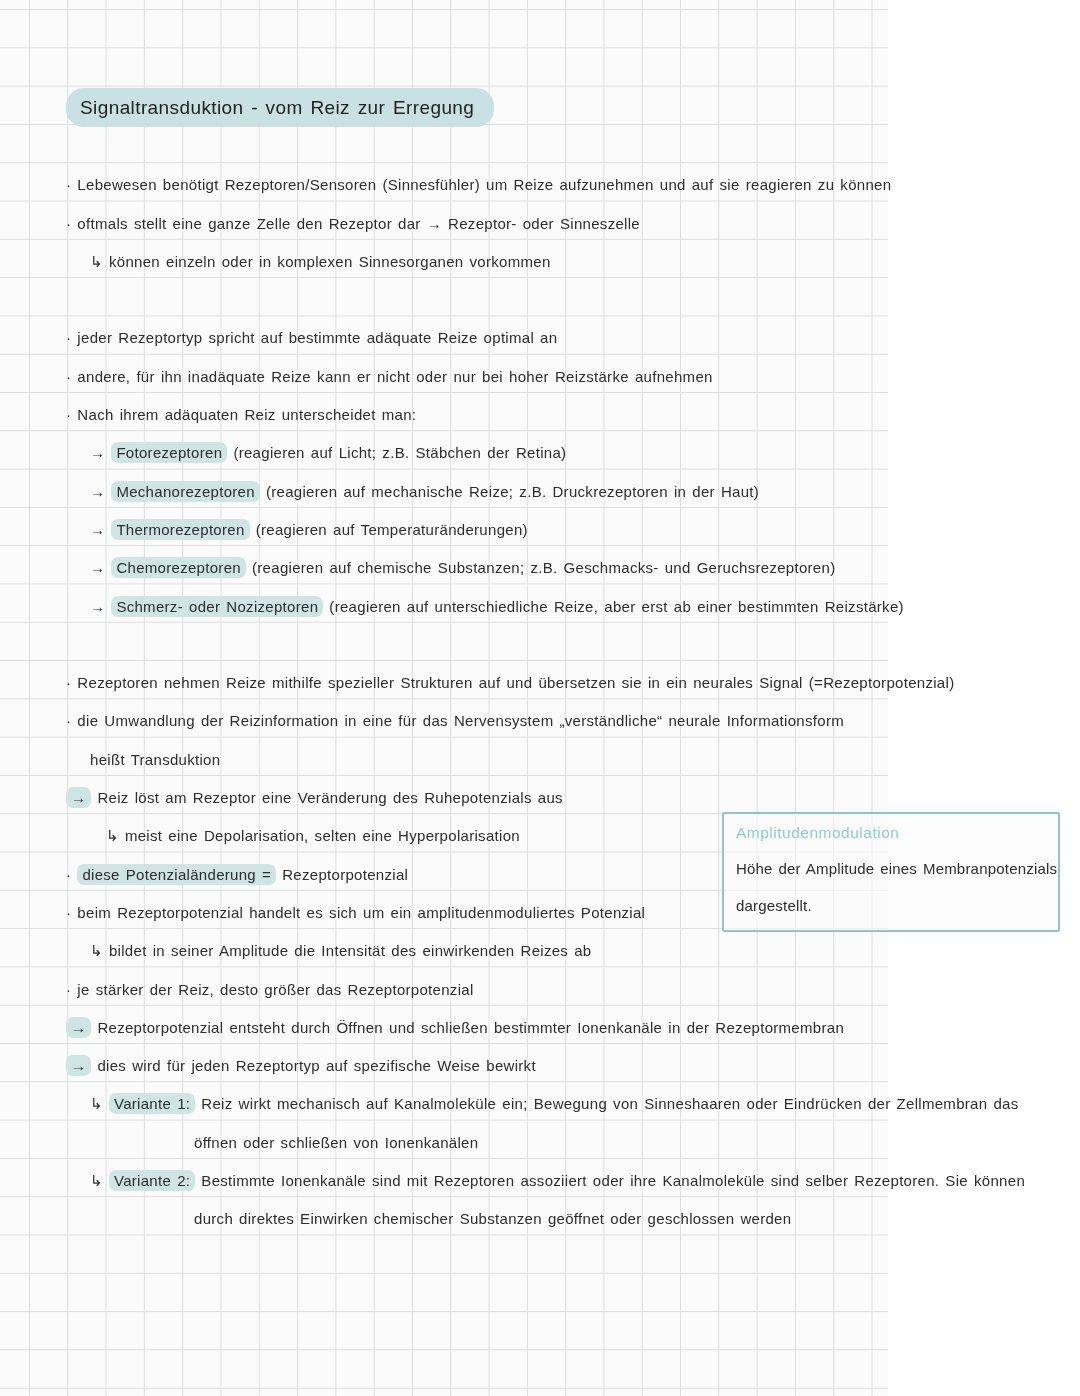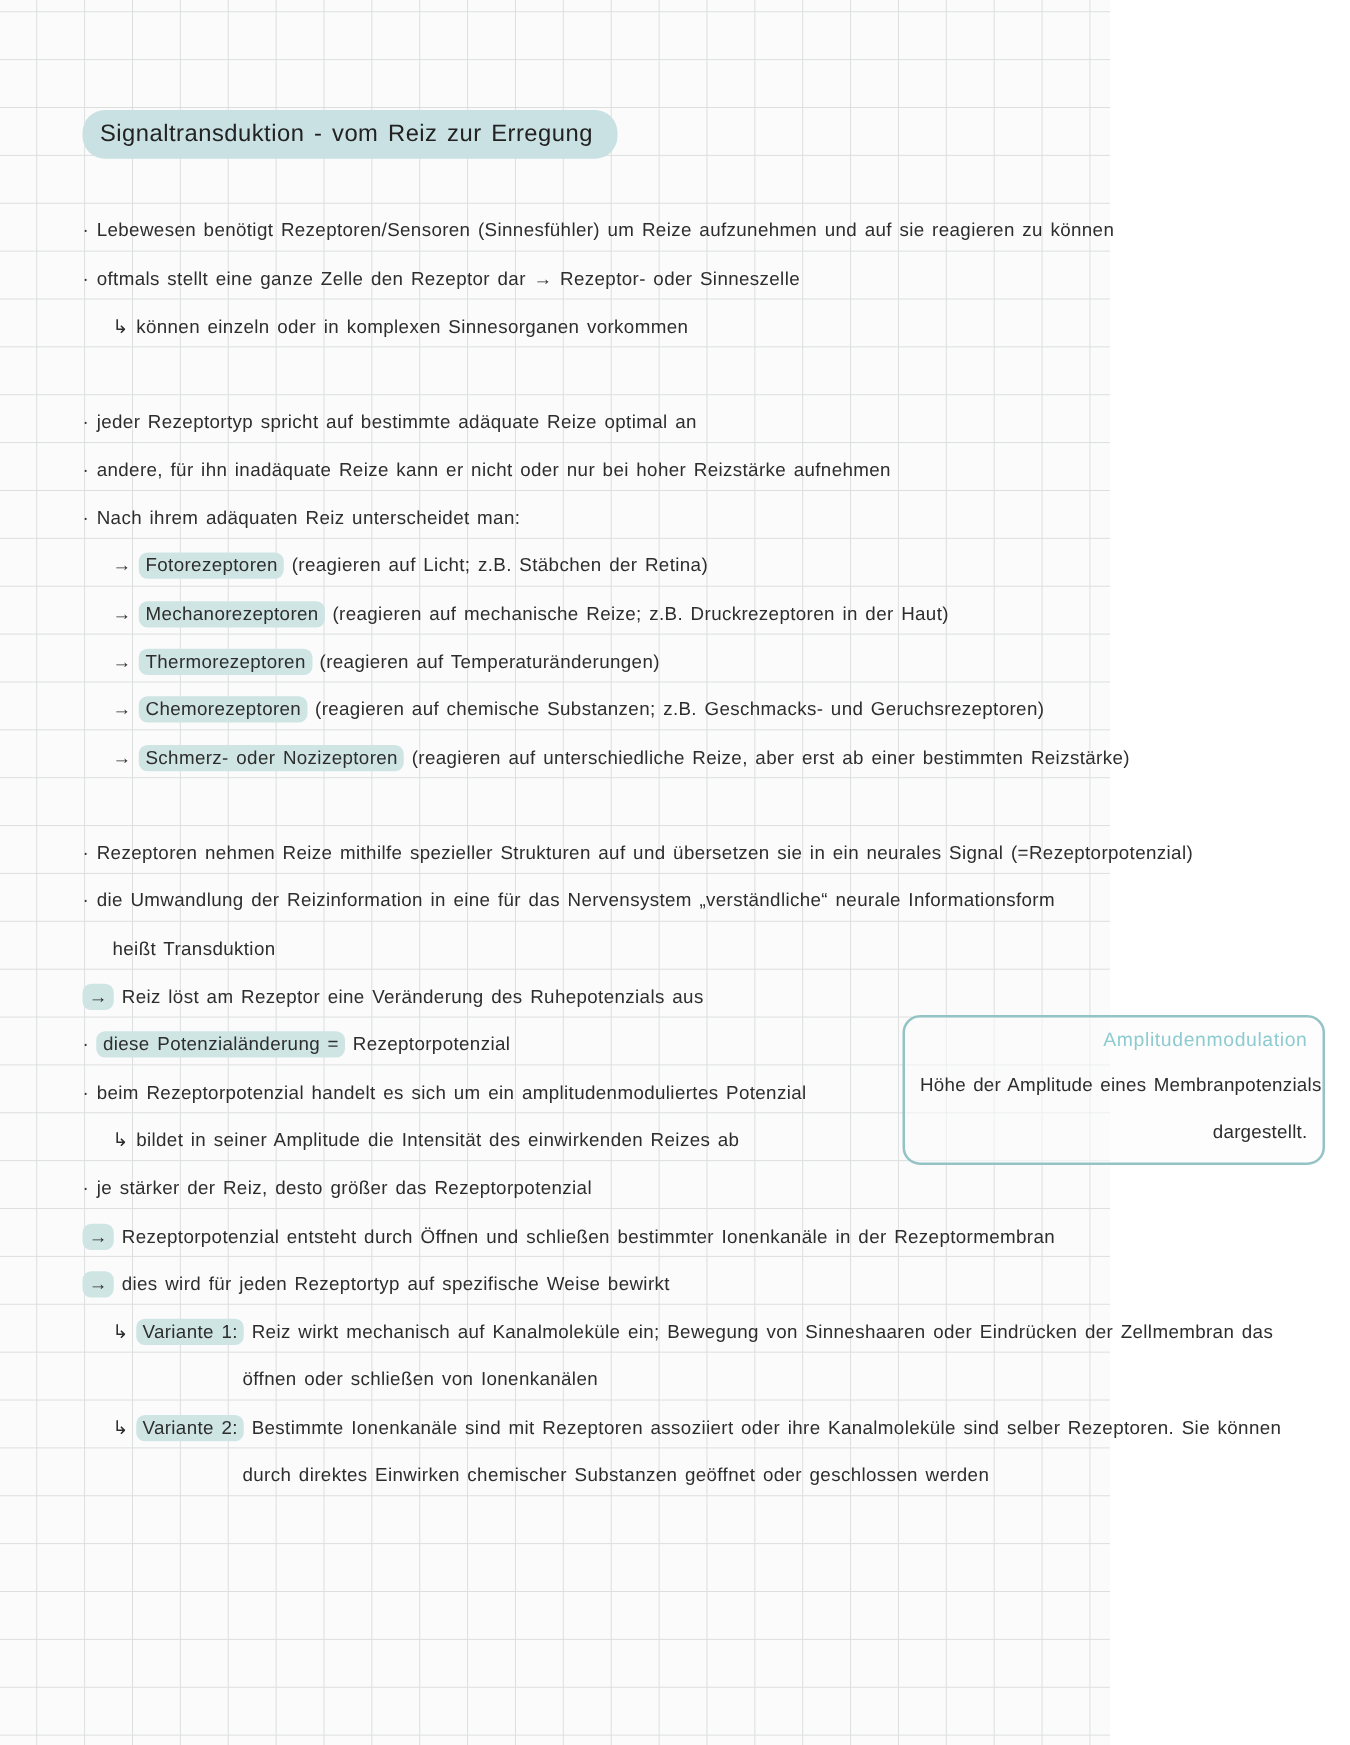--- a/index.html
+++ b/index.html
@@ -40,24 +40,23 @@
     background:var(--highlight,#cfe5e4);
     border-radius:7px;
     padding:2px 5px;
     text-align:right;
   }
   .hl:empty{display:none;}
   .sidebox{
     position:absolute;left:722px;top:812px;width:338px;
     box-sizing:border-box;
     border:2px solid var(--boxborder,#93c3c5);
-    border-radius:14px;
+    border-radius:2px;
     background:rgba(251,251,251,0.55);
     padding:2px 12px 6px 12px;
-    text-align:right;
   }
   .sidebox-title{
     color:var(--boxtitle,#8ecbd0);
     font-size:15.5px;letter-spacing:.5px;
     height:34px;line-height:34px;white-space:nowrap;
   }
   .sidebox-line{
     height:37px;line-height:37px;white-space:nowrap;
     font-size:15px;letter-spacing:.2px;word-spacing:1.5px;
   }
@@ -83,20 +82,21 @@
     <div class="line ind1"><span>→ </span><span class="hl">Fotorezeptoren</span><span> (reagieren auf Licht; z.B. Stäbchen der Retina)</span></div>
     <div class="line ind1"><span>→ </span><span class="hl">Mechanorezeptoren</span><span> (reagieren auf mechanische Reize; z.B. Druckrezeptoren in der Haut)</span></div>
     <div class="line ind1"><span>→ </span><span class="hl">Thermorezeptoren</span><span> (reagieren auf Temperaturänderungen)</span></div>
     <div class="line ind1"><span>→ </span><span class="hl">Chemorezeptoren</span><span> (reagieren auf chemische Substanzen; z.B. Geschmacks- und Geruchsrezeptoren)</span></div>
     <div class="line ind1"><span>→ </span><span class="hl">Schmerz- oder Nozizeptoren</span><span> (reagieren auf unterschiedliche Reize, aber erst ab einer bestimmten Reizstärke)</span></div>
     <div class="sp"></div>
     <div class="line"><span>· Rezeptoren nehmen Reize mithilfe spezieller Strukturen auf und übersetzen sie in ein neurales Signal (=Rezeptorpotenzial)</span><span></span></div>
     <div class="line"><span>· die Umwandlung der Reizinformation in eine für das Nervensystem „verständliche“ neurale Informationsform</span><span></span></div>
     <div class="line ind1"><span>heißt Transduktion</span><span></span></div>
     <div class="line"><span></span><span class="hl">→</span><span> Reiz löst am Rezeptor eine Veränderung des Ruhepotenzials aus</span></div>
+    <div class="line ind1b"><span>↳ meist eine Depolarisation, selten eine Hyperpolarisation</span><span></span></div>
     <div class="line"><span>· </span><span class="hl">diese Potenzialänderung =</span><span> Rezeptorpotenzial</span></div>
     <div class="line"><span>· beim Rezeptorpotenzial handelt es sich um ein amplitudenmoduliertes Potenzial</span><span></span></div>
     <div class="line ind1"><span>↳ bildet in seiner Amplitude die Intensität des einwirkenden Reizes ab</span><span></span></div>
     <div class="line"><span>· je stärker der Reiz, desto größer das Rezeptorpotenzial</span><span></span></div>
     <div class="line"><span></span><span class="hl">→</span><span> Rezeptorpotenzial entsteht durch Öffnen und schließen bestimmter Ionenkanäle in der Rezeptormembran</span></div>
     <div class="line"><span></span><span class="hl">→</span><span> dies wird für jeden Rezeptortyp auf spezifische Weise bewirkt</span></div>
     <div class="line ind1"><span>↳ </span><span class="hl">Variante 1:</span><span> Reiz wirkt mechanisch auf Kanalmoleküle ein; Bewegung von Sinneshaaren oder Eindrücken der Zellmembran das</span></div>
     <div class="line ind2"><span>öffnen oder schließen von Ionenkanälen</span><span></span></div>
     <div class="line ind1"><span>↳ </span><span class="hl">Variante 2:</span><span> Bestimmte Ionenkanäle sind mit Rezeptoren assoziiert oder ihre Kanalmoleküle sind selber Rezeptoren. Sie können</span></div>
     <div class="line ind2"><span>durch direktes Einwirken chemischer Substanzen geöffnet oder geschlossen werden</span><span></span></div>

